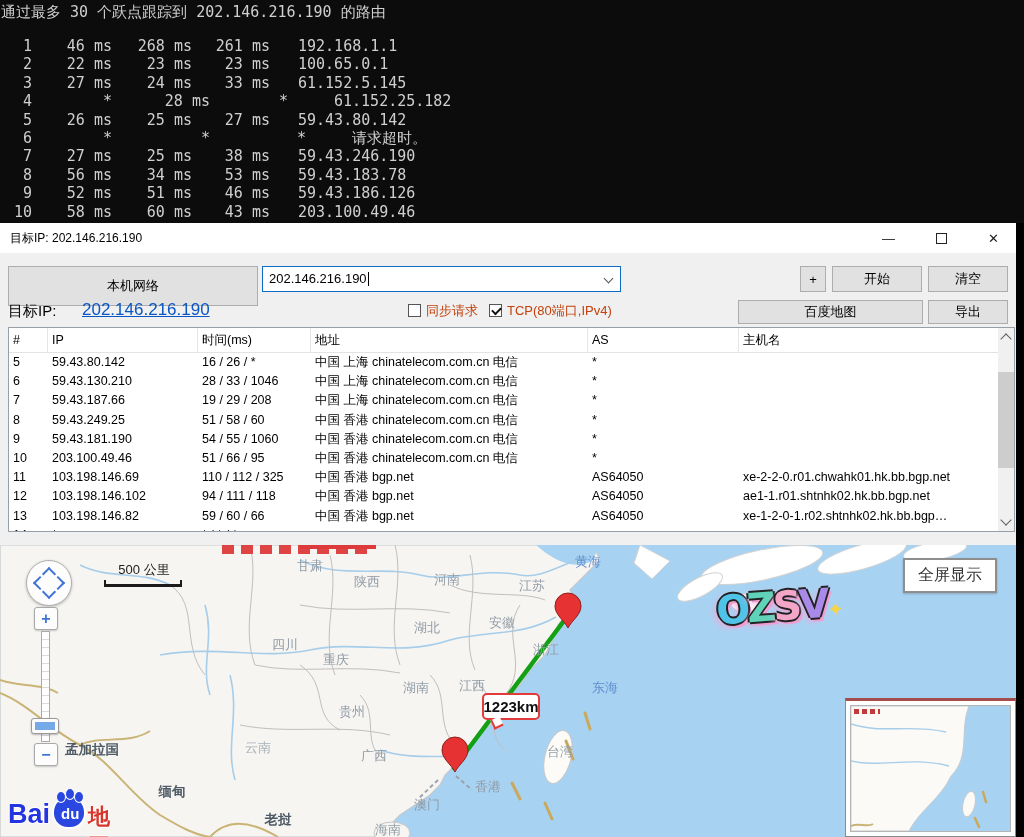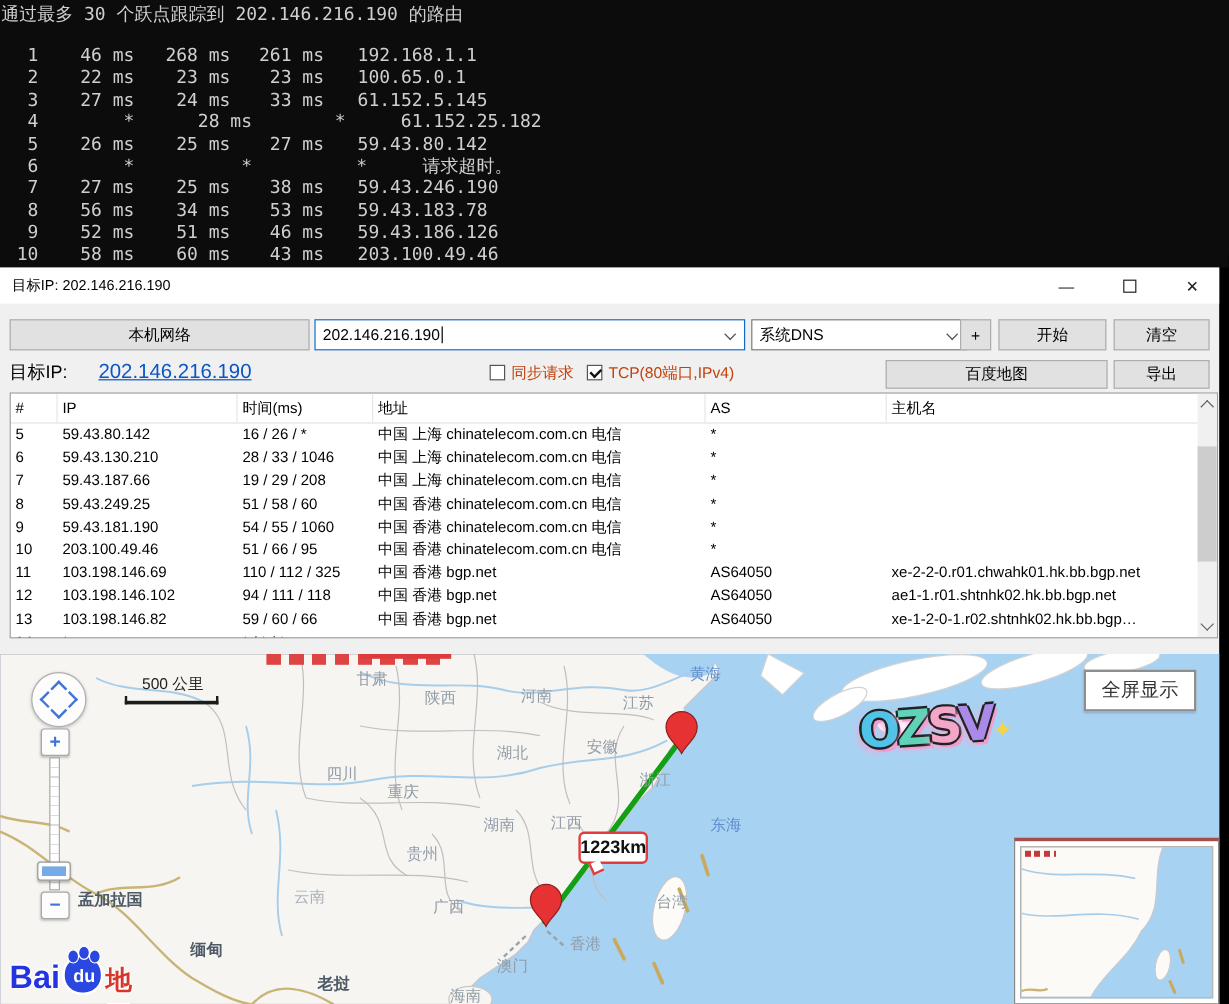--- a/index.html
+++ b/index.html
@@ -139,27 +139,23 @@
   <div class="window">
     <div class="titlebar">
       <span class="win-title">目标IP: 202.146.216.190</span>
       <span class="winbtn min">—</span>
       <span class="winbtn max">
           <span class="maxbox"></span>
         </span>
       <span class="winbtn close">✕</span>
     </div>
 
-    <div class="btn" style="left:8px;top:43px;width:250px;height:26px;">本机网络</div>
+    <div class="btn" style="left:8px;top:43px;width:250px;height:40px;">本机网络</div>
     <div class="combo" style="left:262px;top:43px;width:359px;height:26px;border:1px solid #0f6cc4;">
       <span class="txt"><span>202.146.216.190</span><span class="caret"></span></span>
-      <span class="combo-arrow"></span>
-    </div>
-    <div class="combo" style="left:626px;top:43px;width:180px;height:26px;border:1px solid #7a7a7a;">
-      <span class="txt">系统DNS</span>
       <span class="combo-arrow"></span>
     </div>
     <div class="btn" style="left:800px;top:43px;width:26px;height:26px;">+</div>
     <div class="btn" style="left:832px;top:43px;width:90px;height:26px;">开始</div>
     <div class="btn" style="left:928px;top:43px;width:80px;height:26px;">清空</div>
 
     <span class="target-label">目标IP:</span>
     <a class="target-link">202.146.216.190</a>
     <span class="cb" style="left:408px;"></span>
     <span class="cb-label" style="left:426px;">同步请求</span>

